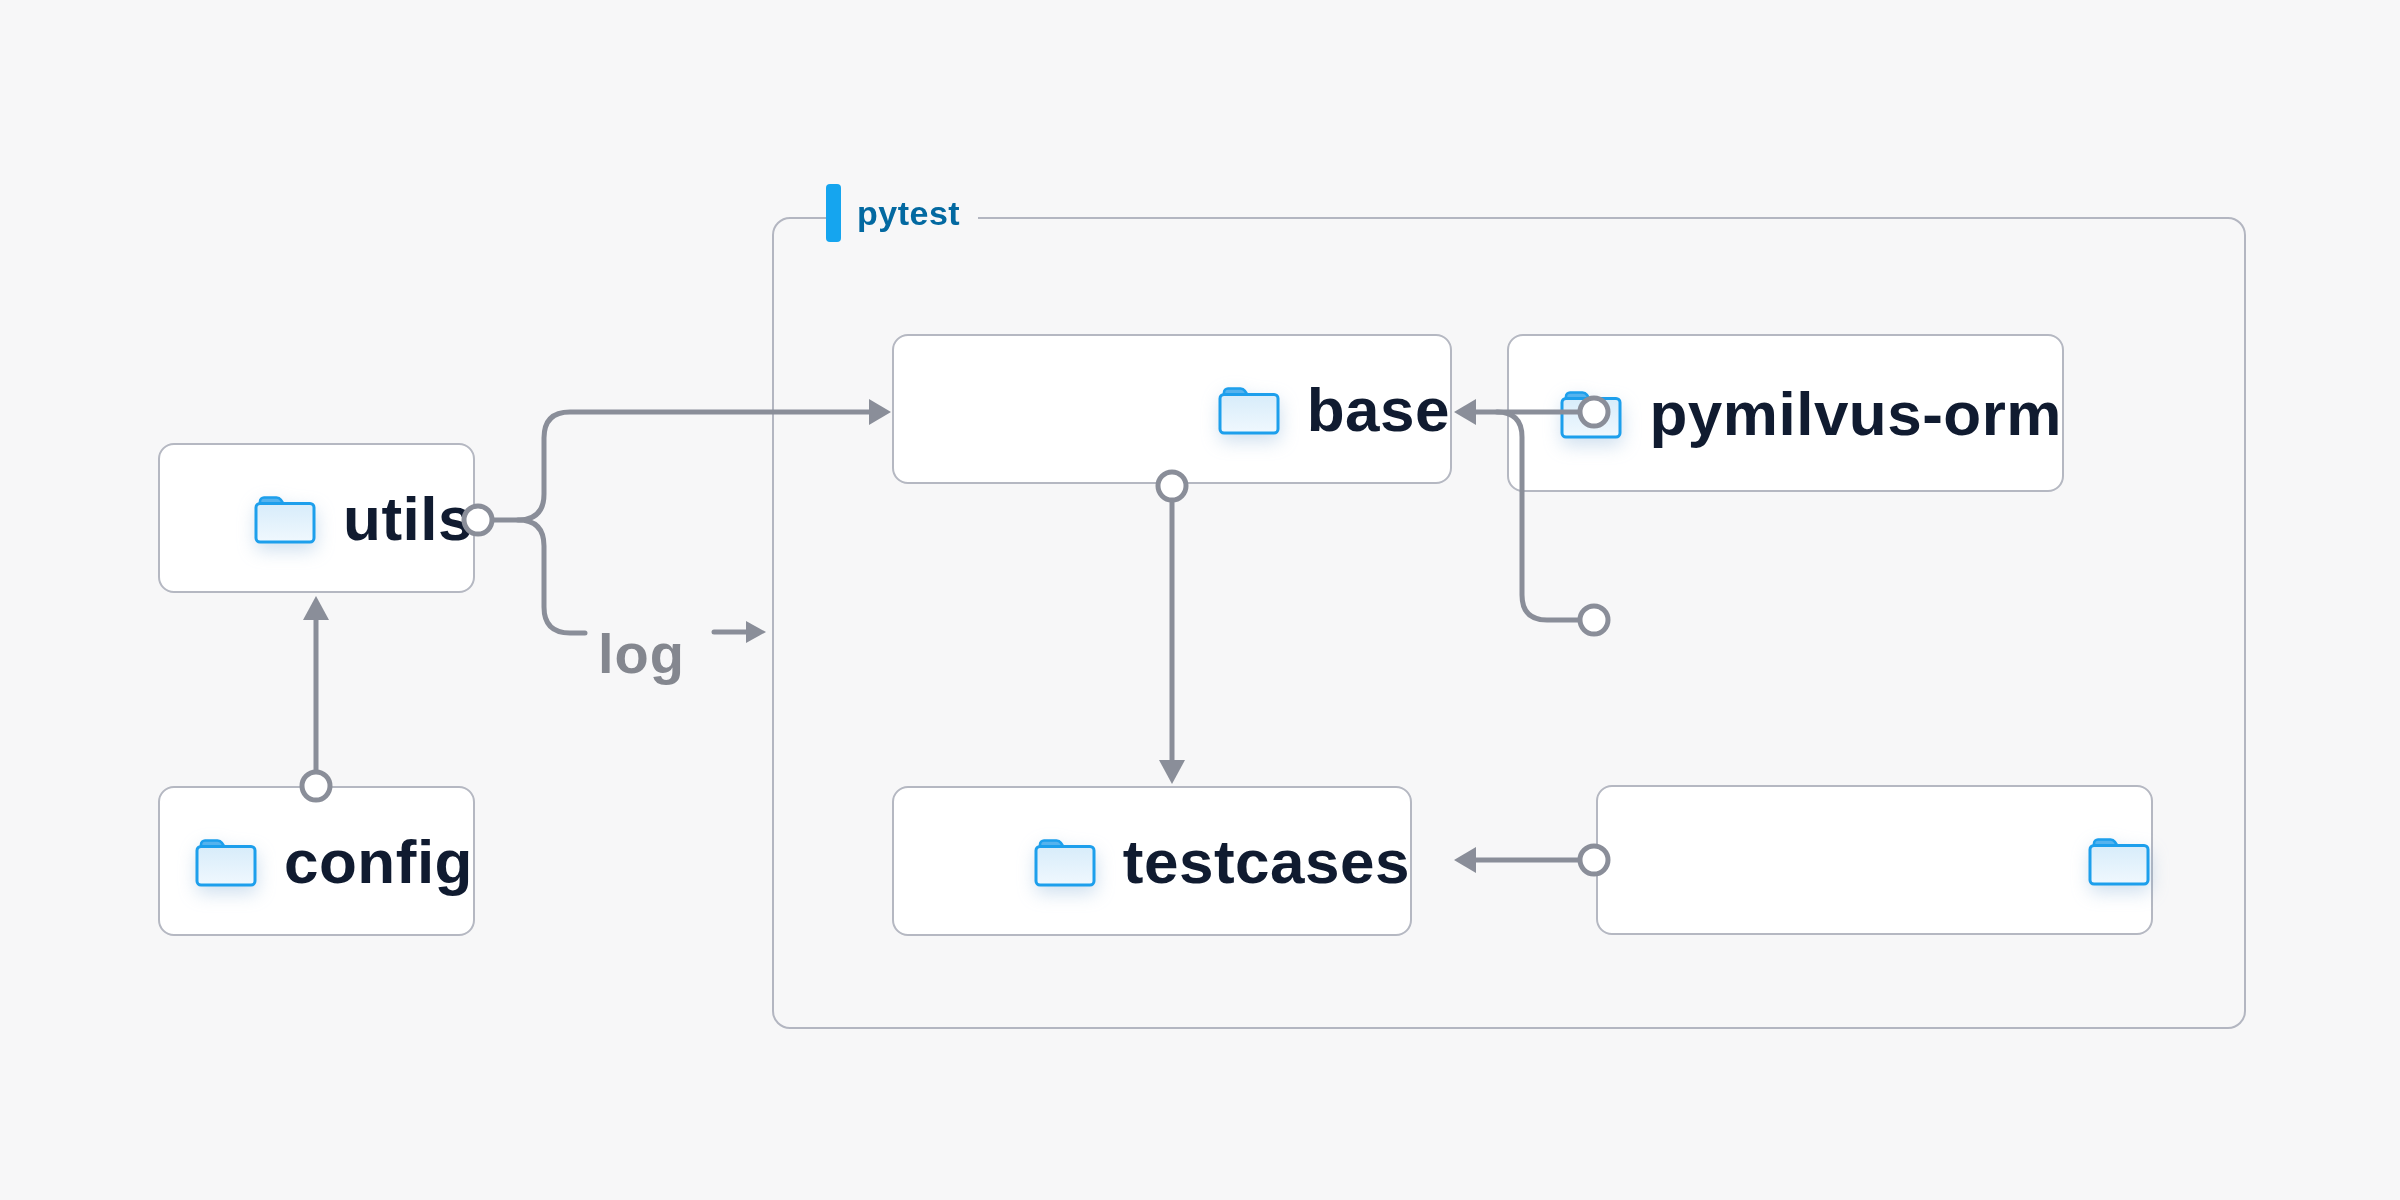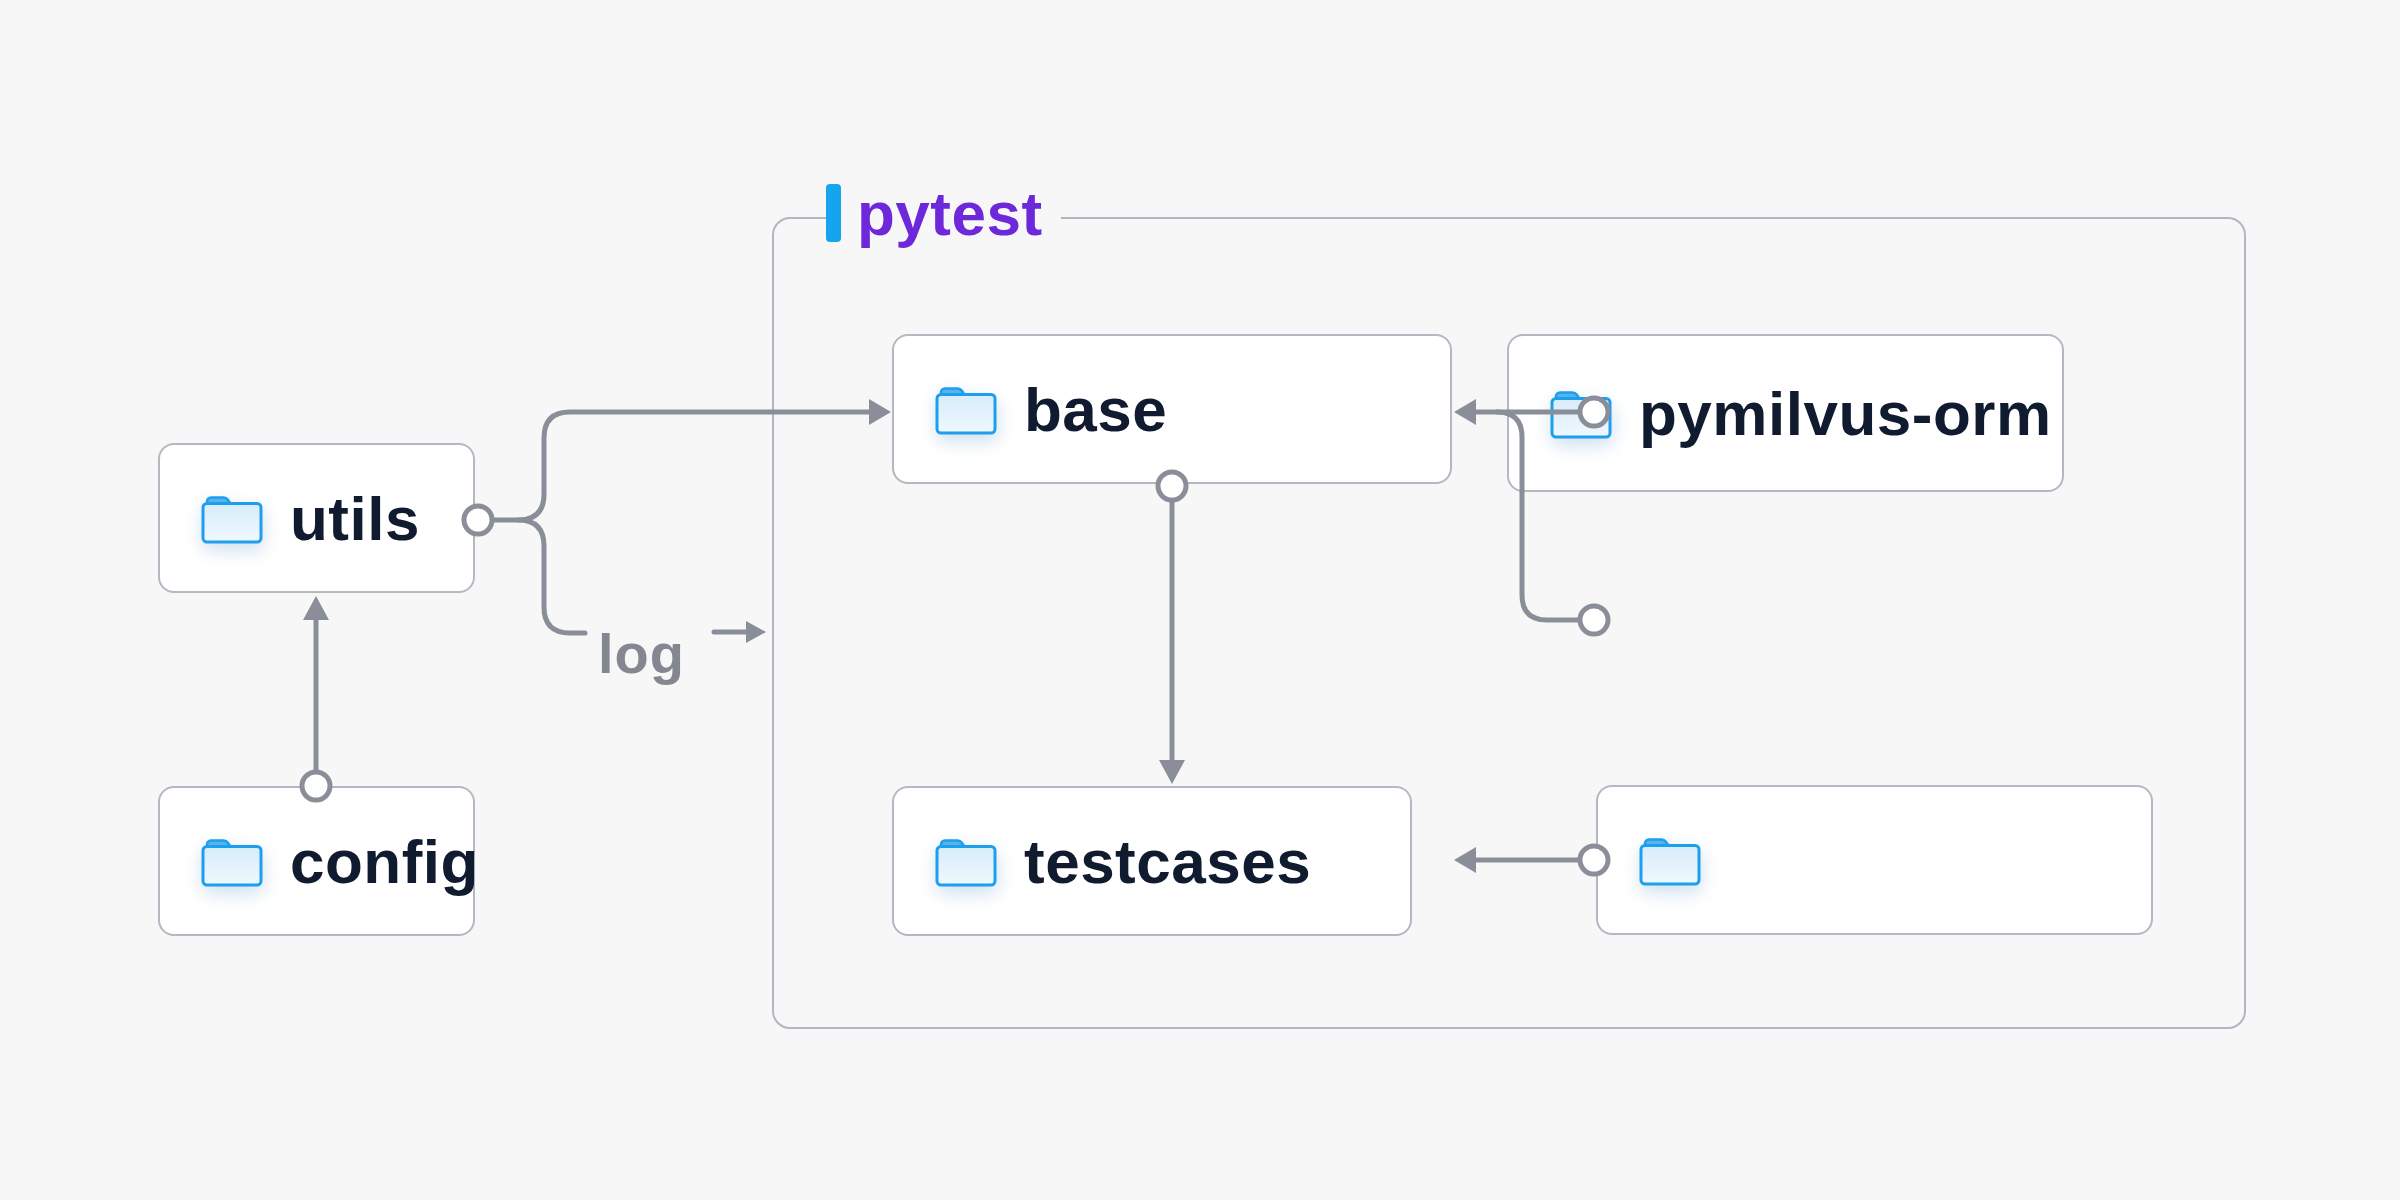--- a/index.html
+++ b/index.html
@@ -32,36 +32,37 @@
     z-index:3;
   }
   .accent-bar{
     display:inline-block;
     width:15px;height:58px;
     border-radius:4px;
     background:#15a5ef;
     margin-right:16px;
   }
   .group-label .glabel{
-    font-size:62px;
+    font-size:34px;
     font-weight:600;
-    color:#6d28d9;
+    color:#0369a1;
     letter-spacing:.5px;
   }
   
   .node{
     position:absolute;
     background:#ffffff;
     border:2px solid #b5b8c2;
     border-radius:16px;
     box-sizing:border-box;
     display:flex;align-items:center;
     padding-left:40px;
     gap:26px;
     z-index:2;
+    justify-content:flex-end;
   }
   .nlabel{
     font-size:62px;
     font-weight:600;
     color:#101b30;
     letter-spacing:.5px;
     white-space:nowrap;
   }
   .folder{
     width:64px;height:53px;

